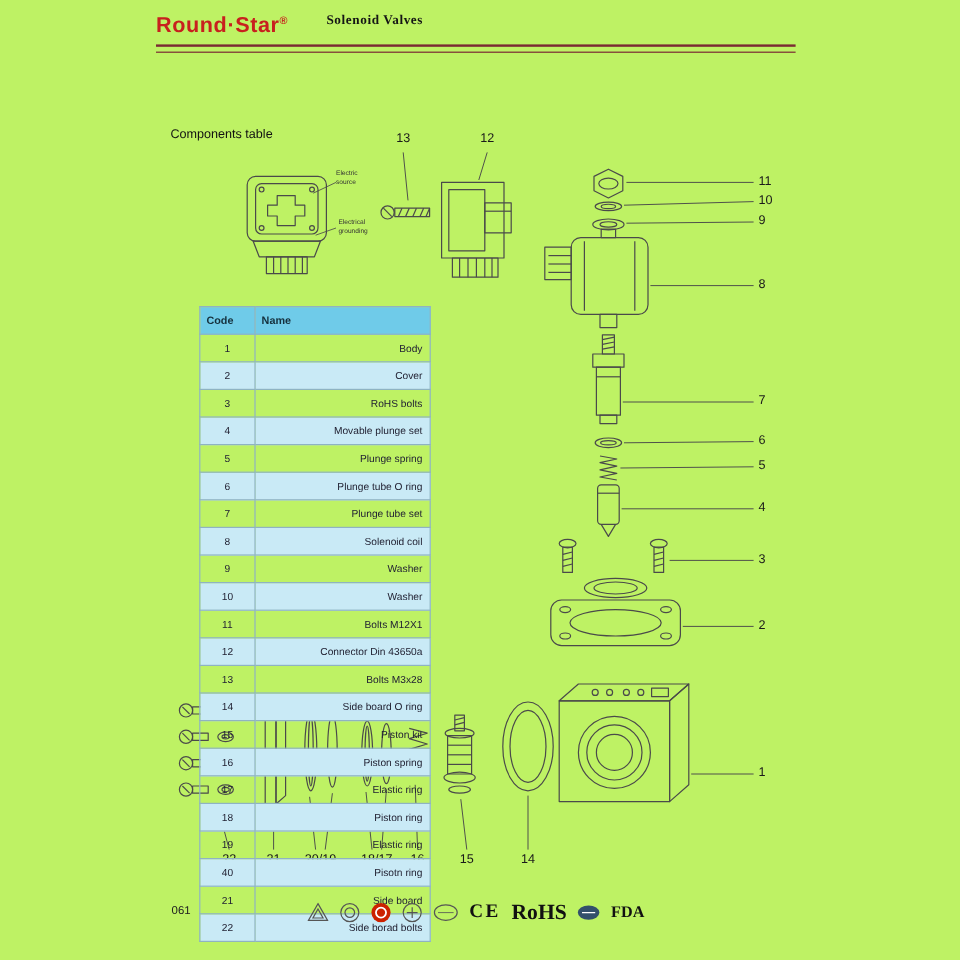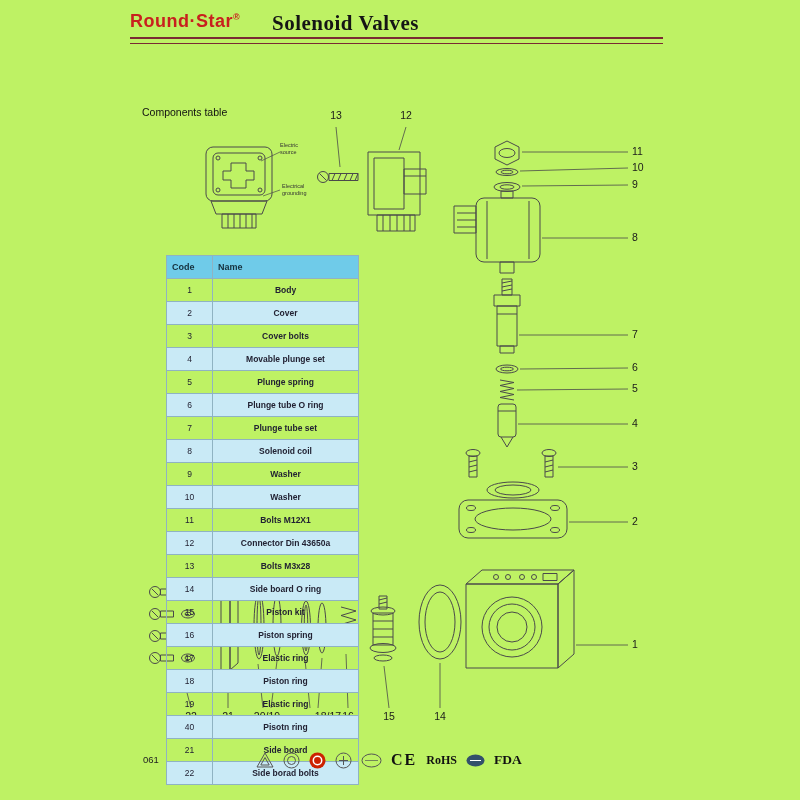--- a/index.html
+++ b/index.html
@@ -5,21 +5,21 @@
   * { margin:0; padding:0; box-sizing:border-box; }
   html,body { background:#fff; }
   body { width:800px; height:800px; font-family:"Liberation Sans", sans-serif; color:#1a1a1a; }
   .page { position:relative; width:800px; height:800px; background:#bef264; overflow:hidden; }
 
   
   .brand { position:absolute; left:130px; top:11px; font-size:18px; font-weight:bold;
            color:var(--brand-red,#c8201e); letter-spacing:0.5px; }
   .brand .reg { font-size:9px; vertical-align:super; }
   .doc-title { position:absolute; left:272px; top:11px; font-family:"Liberation Serif", serif;
-               font-weight:bold; font-size:21px; color:#151515; letter-spacing:0.5px; }
+               font-weight:bold; font-size:11px; color:#151515; letter-spacing:0.5px; }
   .rule1 { position:absolute; left:130px; top:37px; width:533px; height:2px; background:var(--rule-maroon,#7a2a33); }
   .rule2 { position:absolute; left:130px; top:43px; width:533px; height:1px; background:var(--rule-maroon,#7a2a33); }
 
   .page-title { position:absolute; left:140px; top:63px; font-size:13px; font-weight:bold; color:#111; }
   .components-label { position:absolute; left:142px; top:106px; font-size:10.5px; font-weight:normal; color:#111; }
 
   
   .diagram-svg { position:absolute; left:0; top:0; pointer-events:none; }
   .dg-label { position:absolute; font-size:10.5px; color:#1a1a1a; white-space:nowrap; }
   .dg-label.center { transform:translateX(-50%); }
@@ -27,28 +27,28 @@
 
   
   table.components { position:absolute; left:166px; top:255px; border-collapse:collapse;
                      font-size:8.5px; color:#223; table-layout:fixed; }
   table.components th, table.components td { border:1px solid var(--table-border,#8fb3c2); height:13px; padding:6px; }
   table.components th { background:var(--table-header-bg,#6fcbe9); font-size:9px; font-weight:600;
                         text-align:left; padding-left:5px; color:#15303d; }
   th.code-col, td.code { width:46px; }
   th.name-col, td.name { width:146px; }
   td.code { text-align:center; }
-  td.name { text-align:center; padding-left:5px;font-weight:bold; }
+  td.name { text-align:right; padding-left:5px; }
   tr.alt { background:var(--table-alt-bg,#c9eaf6); }
 
   
   .footer-num { position:absolute; left:143px; top:754px; font-size:9.5px; color:#222; }
   .certs { position:absolute; left:256px; top:749px; display:flex; align-items:center; gap:9px; height:22px;font-family:Liberation Serif, serif; }
   .certs .ce { font-weight:bold; font-size:16px; letter-spacing:2px; color:#111; }
-  .certs .rohs { font-weight:bold; font-size:12px; color:#111; }
+  .certs .rohs { font-weight:bold; font-size:18px; color:#111; }
   .certs .fda { font-weight:bold; font-size:13.5px; color:#111; }
   .cert-svg { display:block; }
 </style>
 </head>
 <body>
 
 <div class="page">
 
   <div class="brand"><span>Round·Star</span><span class="reg">®</span></div>
   <div class="doc-title">Solenoid Valves</div>
@@ -260,21 +260,21 @@
   <div class="dg-label" style="left:632px;top:361px;">6</div>
   <div class="dg-label" style="left:632px;top:382px;">5</div>
   <div class="dg-label" style="left:632px;top:417px;">4</div>
   <div class="dg-label" style="left:632px;top:460px;">3</div>
   <div class="dg-label" style="left:632px;top:515px;">2</div>
   <div class="dg-label" style="left:632px;top:638px;">1</div>
 
   <div class="dg-label center" style="left:191px;top:710px;">22</div>
   <div class="dg-label center" style="left:228px;top:710px;">21</div>
   <div class="dg-label center" style="left:267px;top:710px;">20/19</div>
-  <div class="dg-label center" style="left:328px;top:710px;">18/17</div>
+  <div class="dg-label center" style="left:314px;top:710px;">18/17</div>
   <div class="dg-label center" style="left:348px;top:710px;">16</div>
   <div class="dg-label center" style="left:389px;top:710px;">15</div>
   <div class="dg-label center" style="left:440px;top:710px;">14</div>
 
   <table class="components">
     <thead>
       <tr>
         <th class="code-col">Code</th>
         <th class="name-col">Name</th>
       </tr>
@@ -283,21 +283,21 @@
         <tr>
           <td class="code">1</td>
           <td class="name">Body</td>
         </tr>
         <tr class="alt">
           <td class="code">2</td>
           <td class="name">Cover</td>
         </tr>
         <tr>
           <td class="code">3</td>
-          <td class="name">Cover bolts</td>
+          <td class="name">RoHS bolts</td>
         </tr>
         <tr class="alt">
           <td class="code">4</td>
           <td class="name">Movable plunge set</td>
         </tr>
         <tr>
           <td class="code">5</td>
           <td class="name">Plunge spring</td>
         </tr>
         <tr class="alt">

